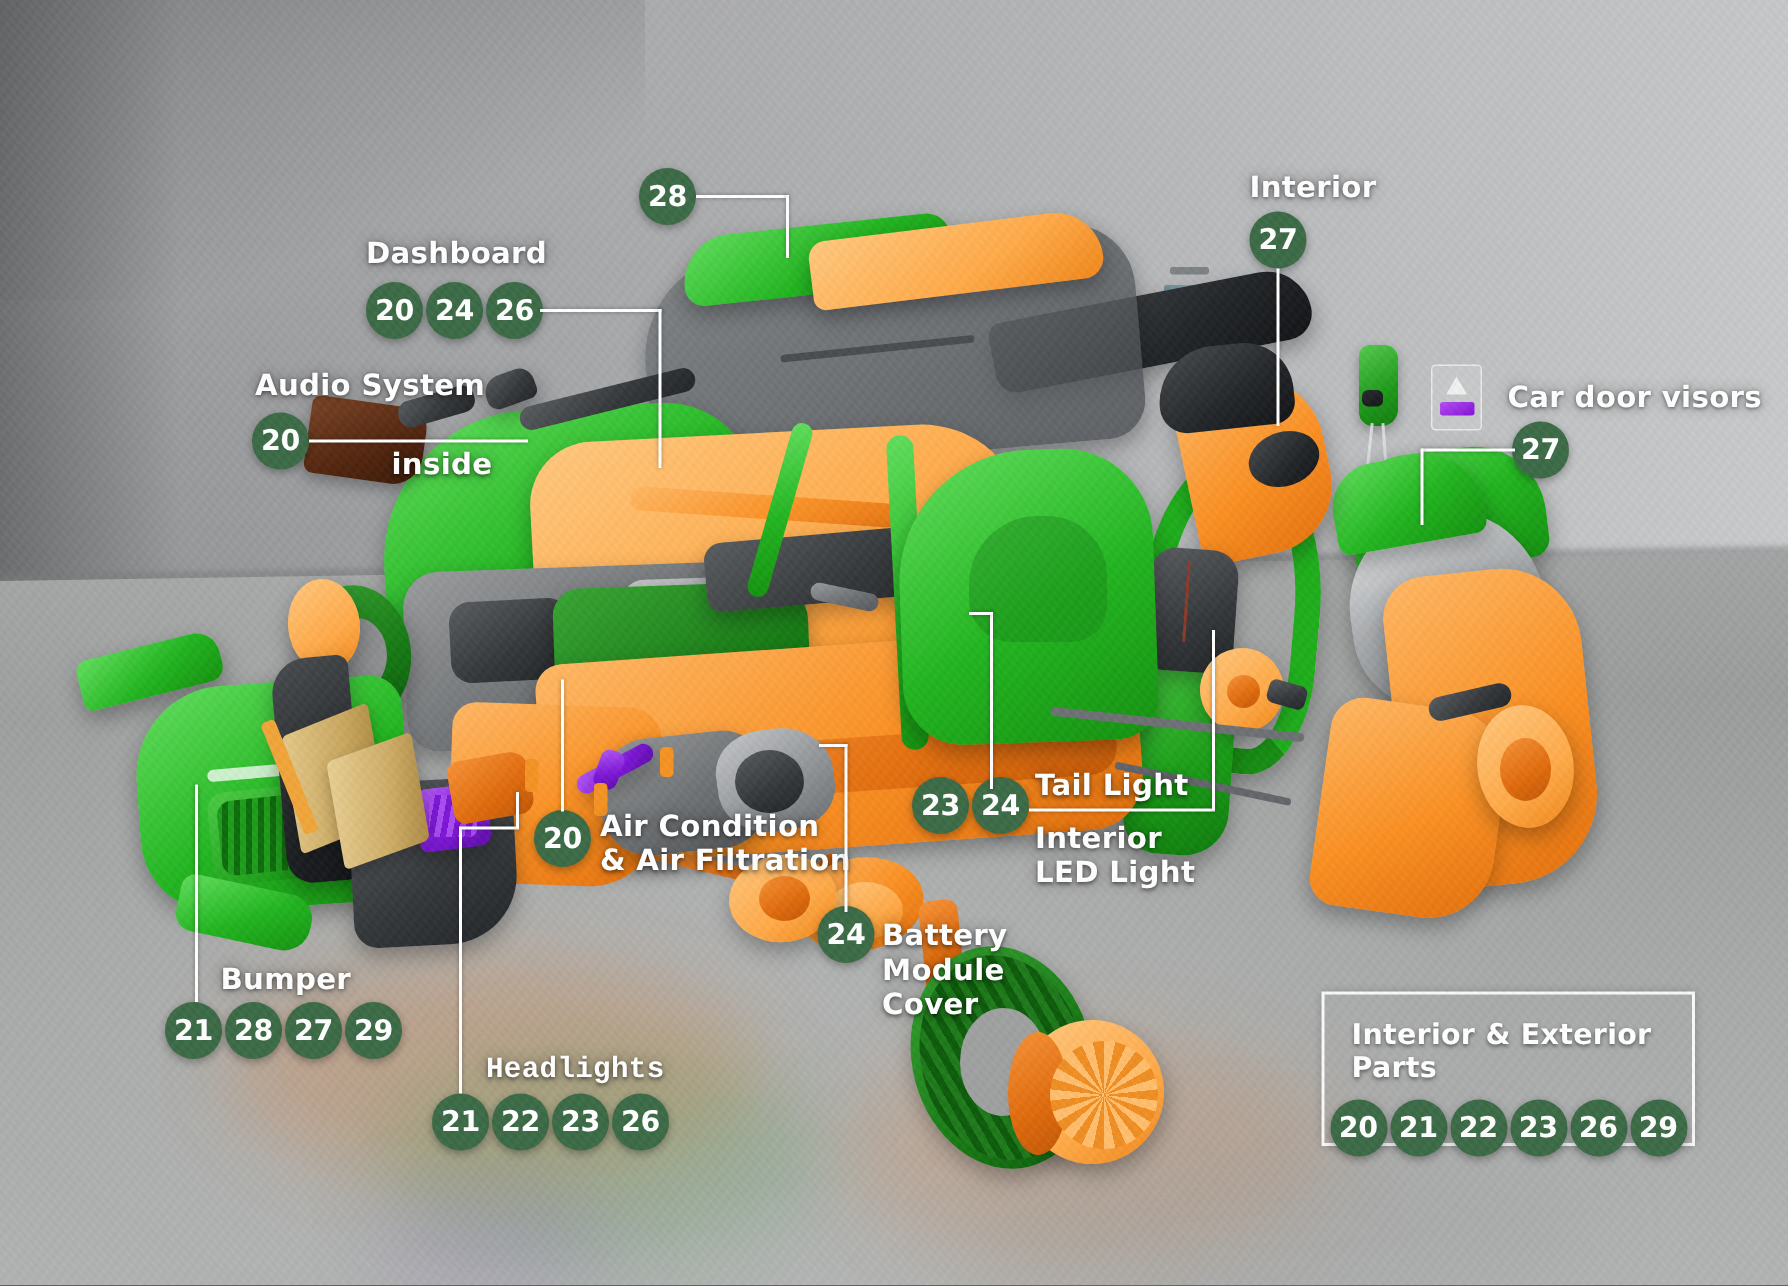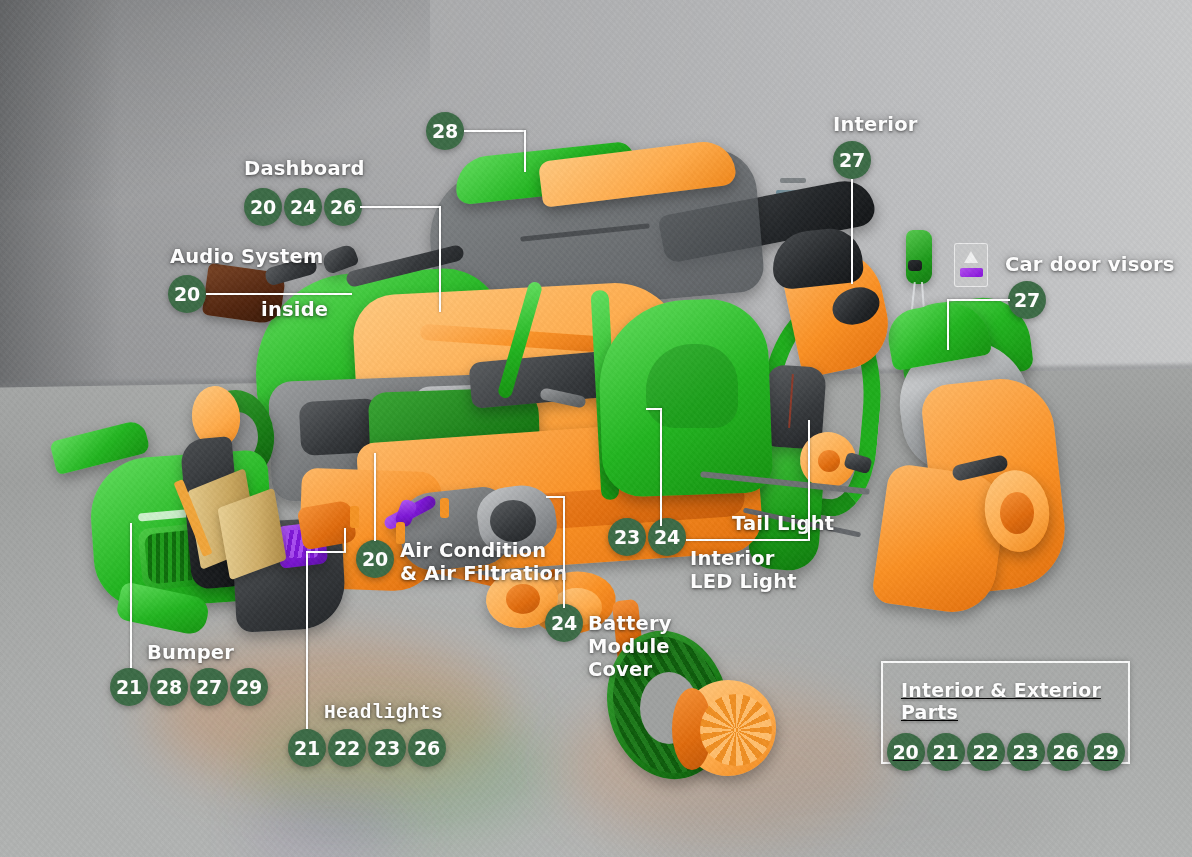--- a/index.html
+++ b/index.html
@@ -341,21 +341,21 @@
     <div class="ln v" style="left:374px;top:453px;height:88px;"></div>
     <div class="lbl" style="left:400px;top:539px;">Air Condition
 &amp; Air Filtration</div>
 
     <div class="badges" style="left:608px;top:518px;">
       <div class="badge">23</div>
       <div class="badge">24</div>
     </div>
     <div class="ln v" style="left:660px;top:408px;height:118px;"></div>
     <div class="ln h" style="left:646px;top:408px;width:16px;"></div>
-    <div class="lbl" style="left:690px;top:512px;margin-left:42px;">Tail Light</div>
+    <div class="lbl" style="left:690px;top:512px;">Tail Light</div>
 
     <div class="ln h" style="left:686px;top:539px;width:124px;"></div>
     <div class="ln v" style="left:808px;top:420px;height:120px;"></div>
     <div class="lbl" style="left:690px;top:547px;">Interior
 LED Light</div>
 
     <div class="badges" style="left:545px;top:604px;">
       <div class="badge">24</div>
     </div>
     <div class="ln v" style="left:563px;top:496px;height:112px;"></div>
@@ -377,21 +377,21 @@
     <div class="badges" style="left:288px;top:729px;">
       <div class="badge">21</div>
       <div class="badge">22</div>
       <div class="badge">23</div>
       <div class="badge">26</div>
     </div>
     <div class="ln v" style="left:306px;top:552px;height:177px;"></div>
     <div class="ln h" style="left:306px;top:551px;width:40px;"></div>
     <div class="ln v" style="left:344px;top:528px;height:24px;"></div>
 
-    <div class="legend" style="left:881px;top:661px;width:249px;height:103px;text-decoration:underline;">
+    <div class="legend" style="left:881px;top:661px;width:249px;height:103px;">
       <div class="legend-title">Interior &amp; Exterior Parts</div>
       <div class="badges">
         <div class="badge">20</div>
         <div class="badge">21</div>
         <div class="badge">22</div>
         <div class="badge">23</div>
         <div class="badge">26</div>
         <div class="badge">29</div>
       </div>
     </div>

